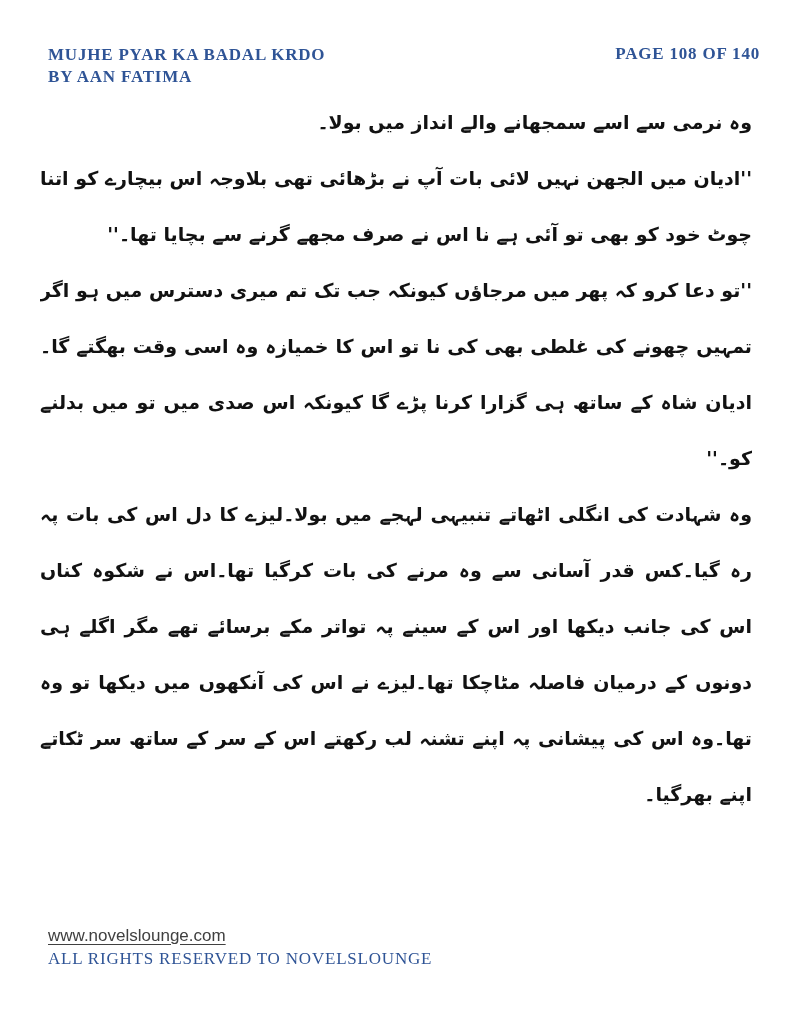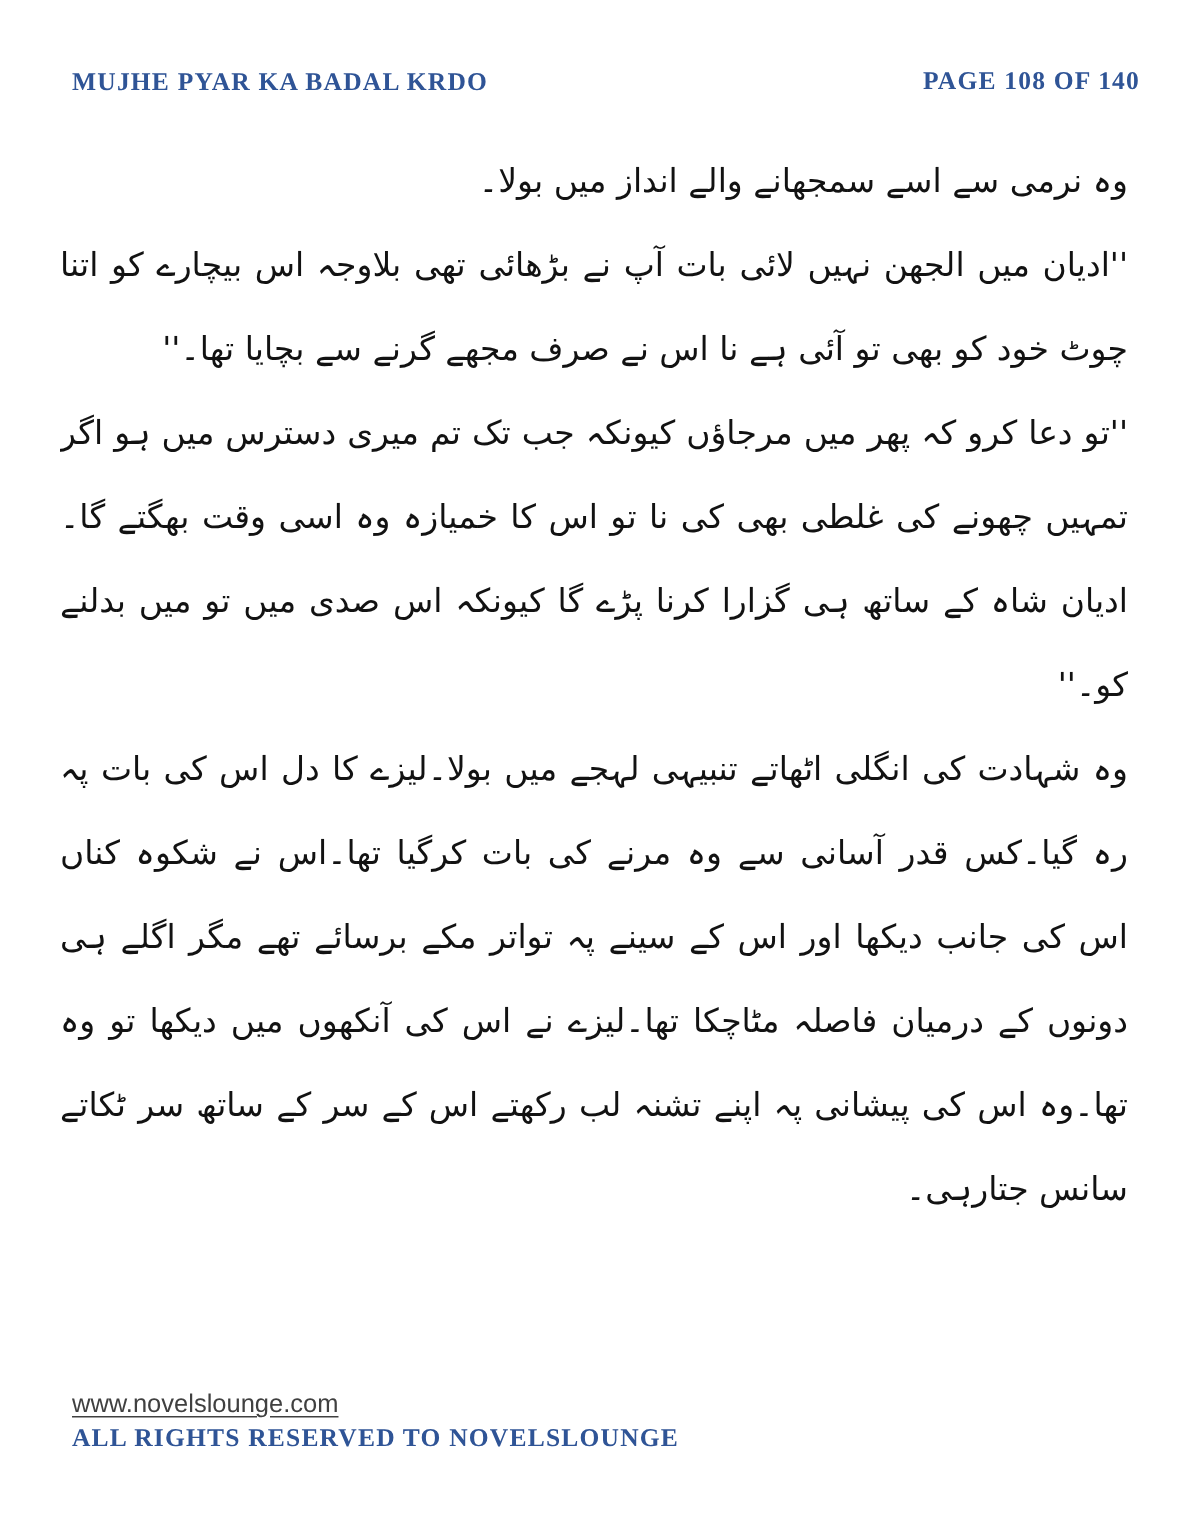--- a/index.html
+++ b/index.html
@@ -44,24 +44,25 @@
     top: 94px;
     left: 40px;
     right: 40px;
     direction: rtl;
     color: #121212;
     font-family: "DejaVu Sans", "Liberation Serif", sans-serif;
   }
   .urdu-line {
     height: 56px;
     line-height: 56px;
-    font-size: 22px;
+    font-size: 19px;
     white-space: nowrap;
     text-align: right;
     overflow: hidden;
+    font-weight: bold;
   }
   .urdu-line.full {
     white-space: normal;
     text-align: justify;
     text-align-last: justify;
   }
 
   
   .footer {
     position: absolute;
@@ -73,53 +74,54 @@
     font-family: "Liberation Sans", sans-serif;
     font-size: 17px;
     color: #404040;
     text-decoration: underline;
     text-underline-offset: 3px;
     cursor: pointer;
     margin-bottom: 3px;
   }
   .rights {
     font-family: "Liberation Serif", serif;
-    font-weight: bold;
+    font-weight: normal;
     font-size: 17px;
     letter-spacing: 0.8px;
     color: #2F5496;
     white-space: nowrap;
   }
 </style>
 </head>
 <body>
 
 <div class="page">
 
   <div class="header">
     <div class="title-block">
       <div class="deco-caps">MUJHE PYAR KA BADAL KRDO</div>
+      <div class="deco-caps">BY AAN FATIMA</div>
     </div>
     <div class="deco-caps page-indicator">PAGE 108 OF 140</div>
   </div>
 
   <div class="urdu-body" id="urdu-body">
       <div class="urdu-line">وہ نرمی سے اسے سمجھانے والے انداز میں بولا۔</div>
       <div class="urdu-line full">''ادیان میں الجھن نہیں لائی بات آپ نے بڑھائی تھی بلاوجہ اس بیچارے کو اتنا ماردیا</div>
       <div class="urdu-line">چوٹ خود کو بھی تو آئی ہے نا اس نے صرف مجھے گرنے سے بچایا تھا۔''</div>
       <div class="urdu-line full">''تو دعا کرو کہ پھر میں مرجاؤں کیونکہ جب تک تم میری دسترس میں ہو اگر کسی نے</div>
       <div class="urdu-line full">تمہیں چھونے کی غلطی بھی کی نا تو اس کا خمیازہ وہ اسی وقت بھگتے گا۔ تمہیں ایسے</div>
       <div class="urdu-line full">ادیان شاہ کے ساتھ ہی گزارا کرنا پڑے گا کیونکہ اس صدی میں تو میں بدلنے سے رہا خود</div>
       <div class="urdu-line">کو۔''</div>
       <div class="urdu-line full">وہ شہادت کی انگلی اٹھاتے تنبیہی لہجے میں بولا۔لیزے کا دل اس کی بات پہ دھک سے</div>
       <div class="urdu-line full">رہ گیا۔کس قدر آسانی سے وہ مرنے کی بات کرگیا تھا۔اس نے شکوہ کناں نگاہوں سے</div>
       <div class="urdu-line full">اس کی جانب دیکھا اور اس کے سینے پہ تواتر مکے برسائے تھے مگر اگلے ہی لمحے وہ ان</div>
       <div class="urdu-line full">دونوں کے درمیان فاصلہ مٹاچکا تھا۔لیزے نے اس کی آنکھوں میں دیکھا تو وہ مسکرارہا</div>
       <div class="urdu-line full">تھا۔وہ اس کی پیشانی پہ اپنے تشنہ لب رکھتے اس کے سر کے ساتھ سر ٹکاتے گہرا</div>
-      <div class="urdu-line">سانس جتارہی۔</div>
+      <div class="urdu-line">اپنے بھرگیا۔</div>
     </div>
 
   <div class="footer">
     <a class="site-link">www.novelslounge.com</a>
     <div class="rights">ALL RIGHTS RESERVED TO NOVELSLOUNGE</div>
   </div>
 
 </div>
 
 </body></html>

